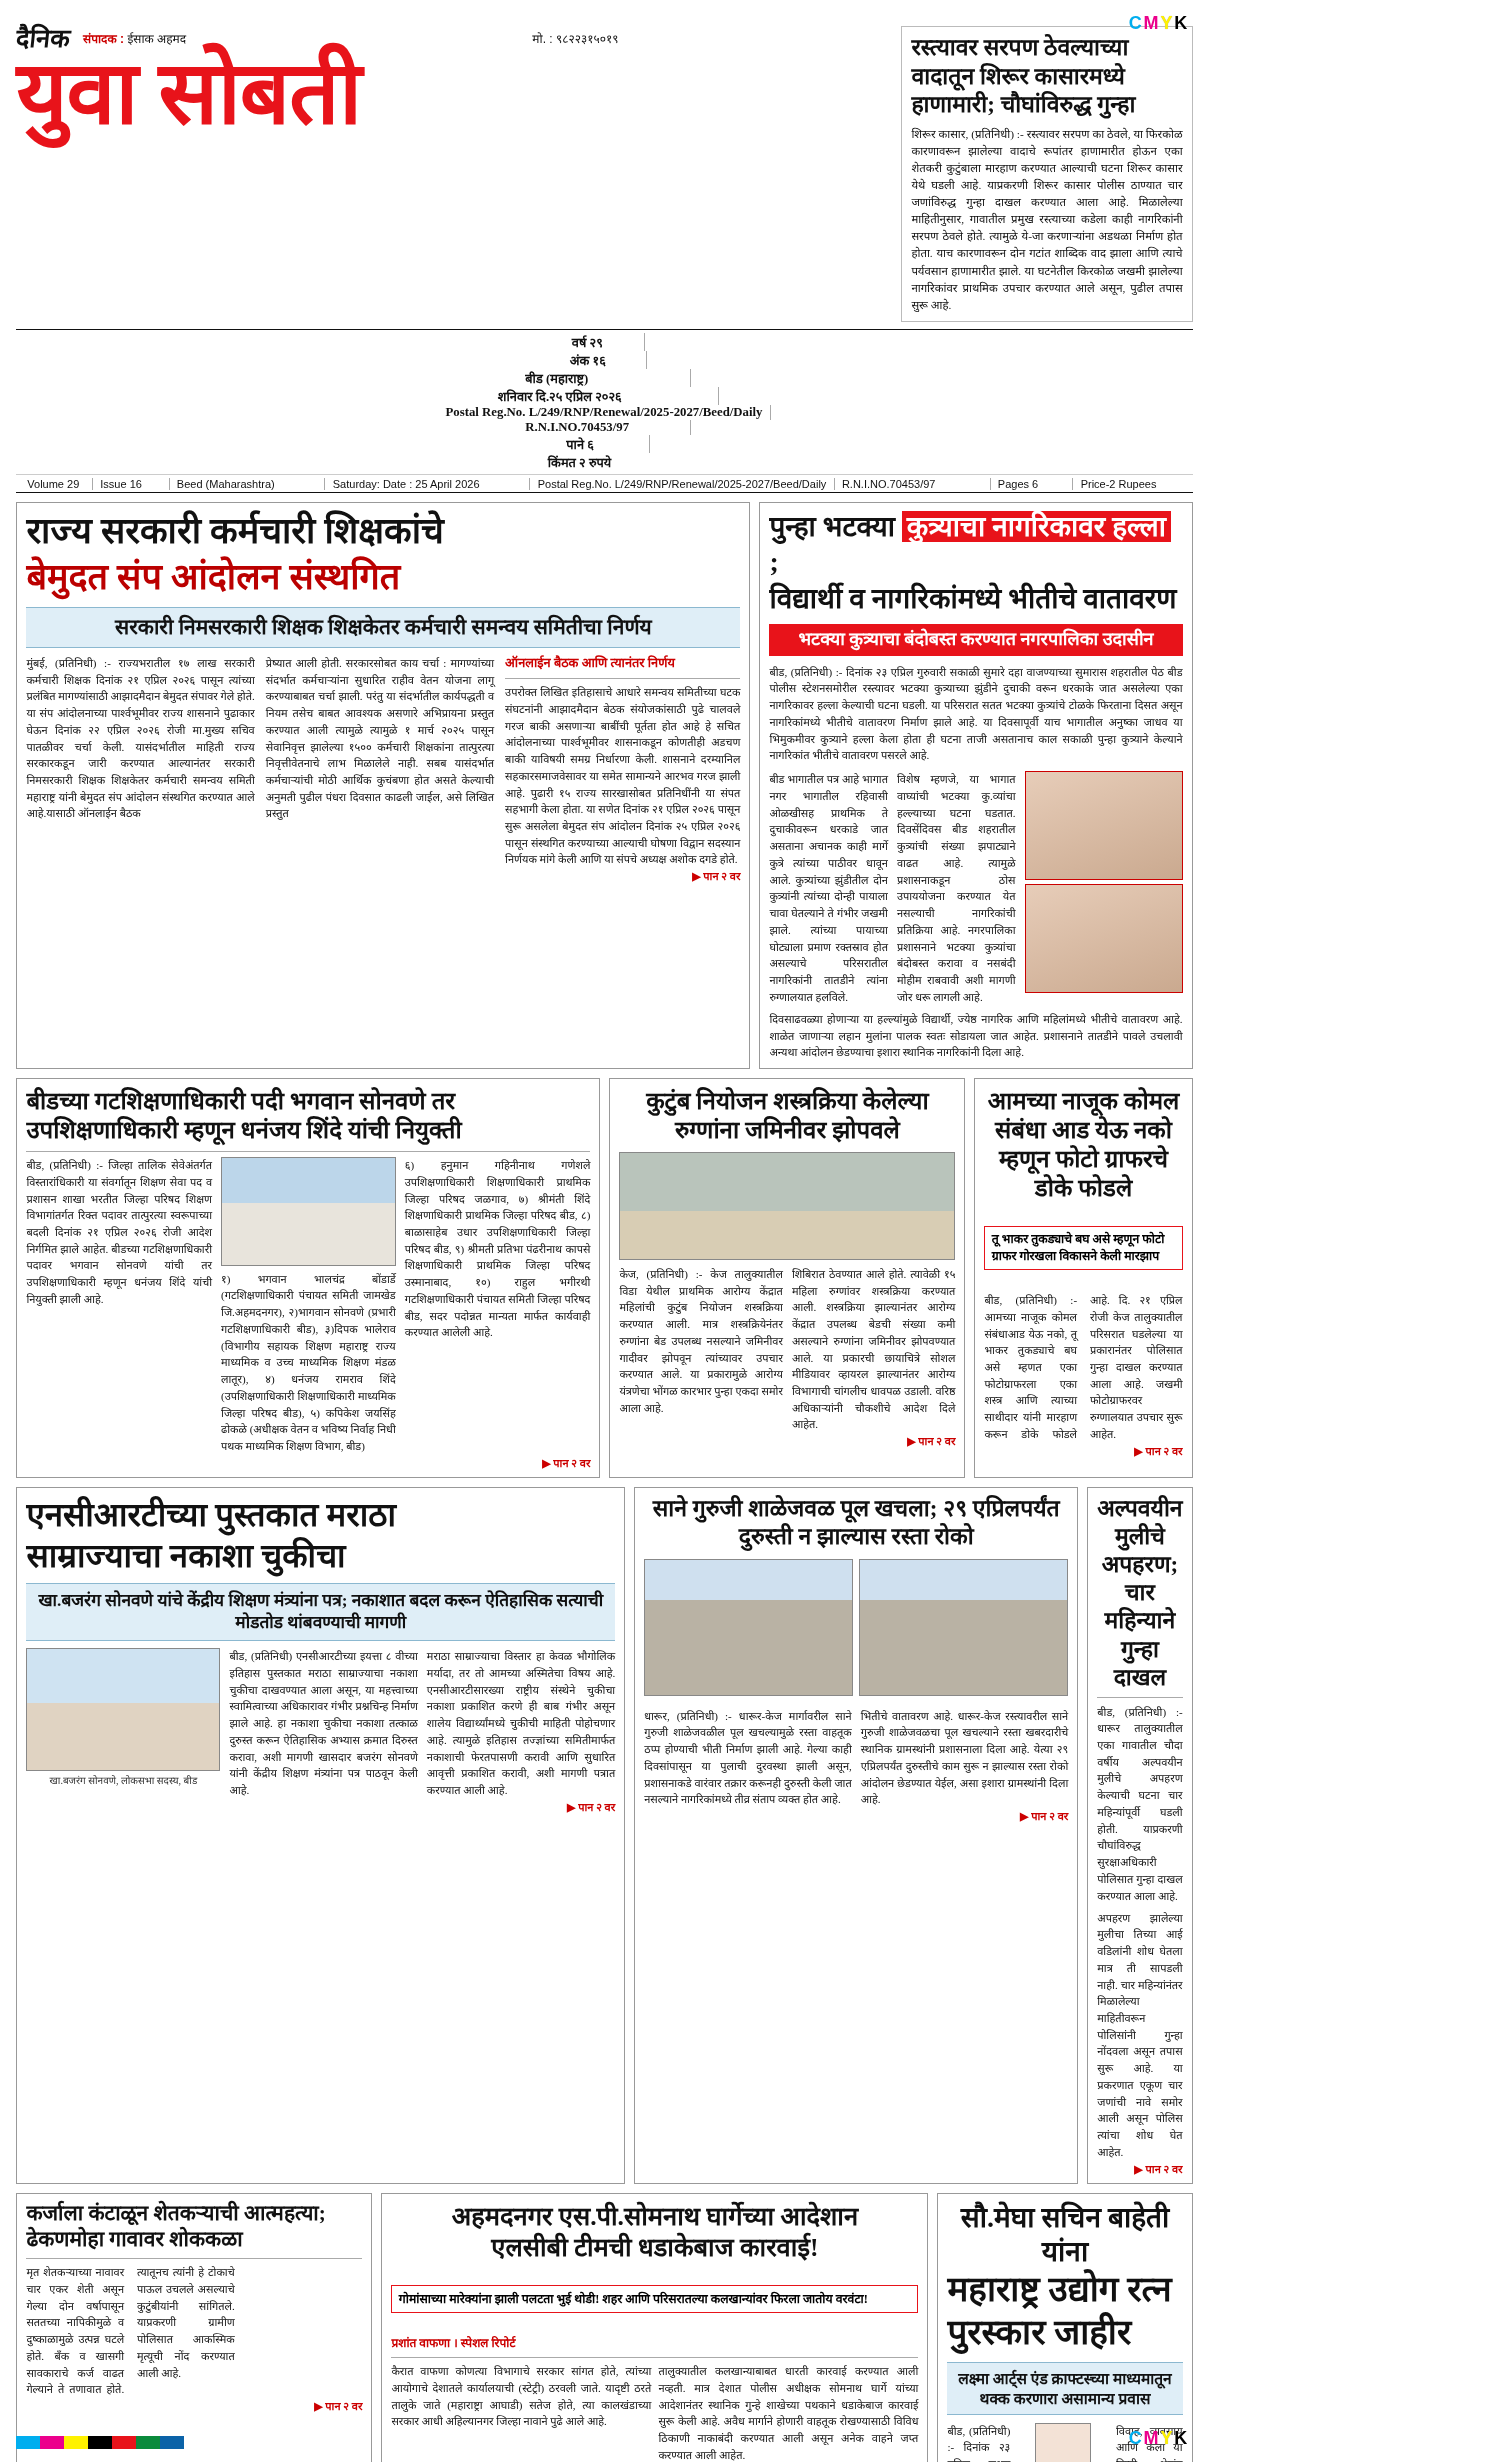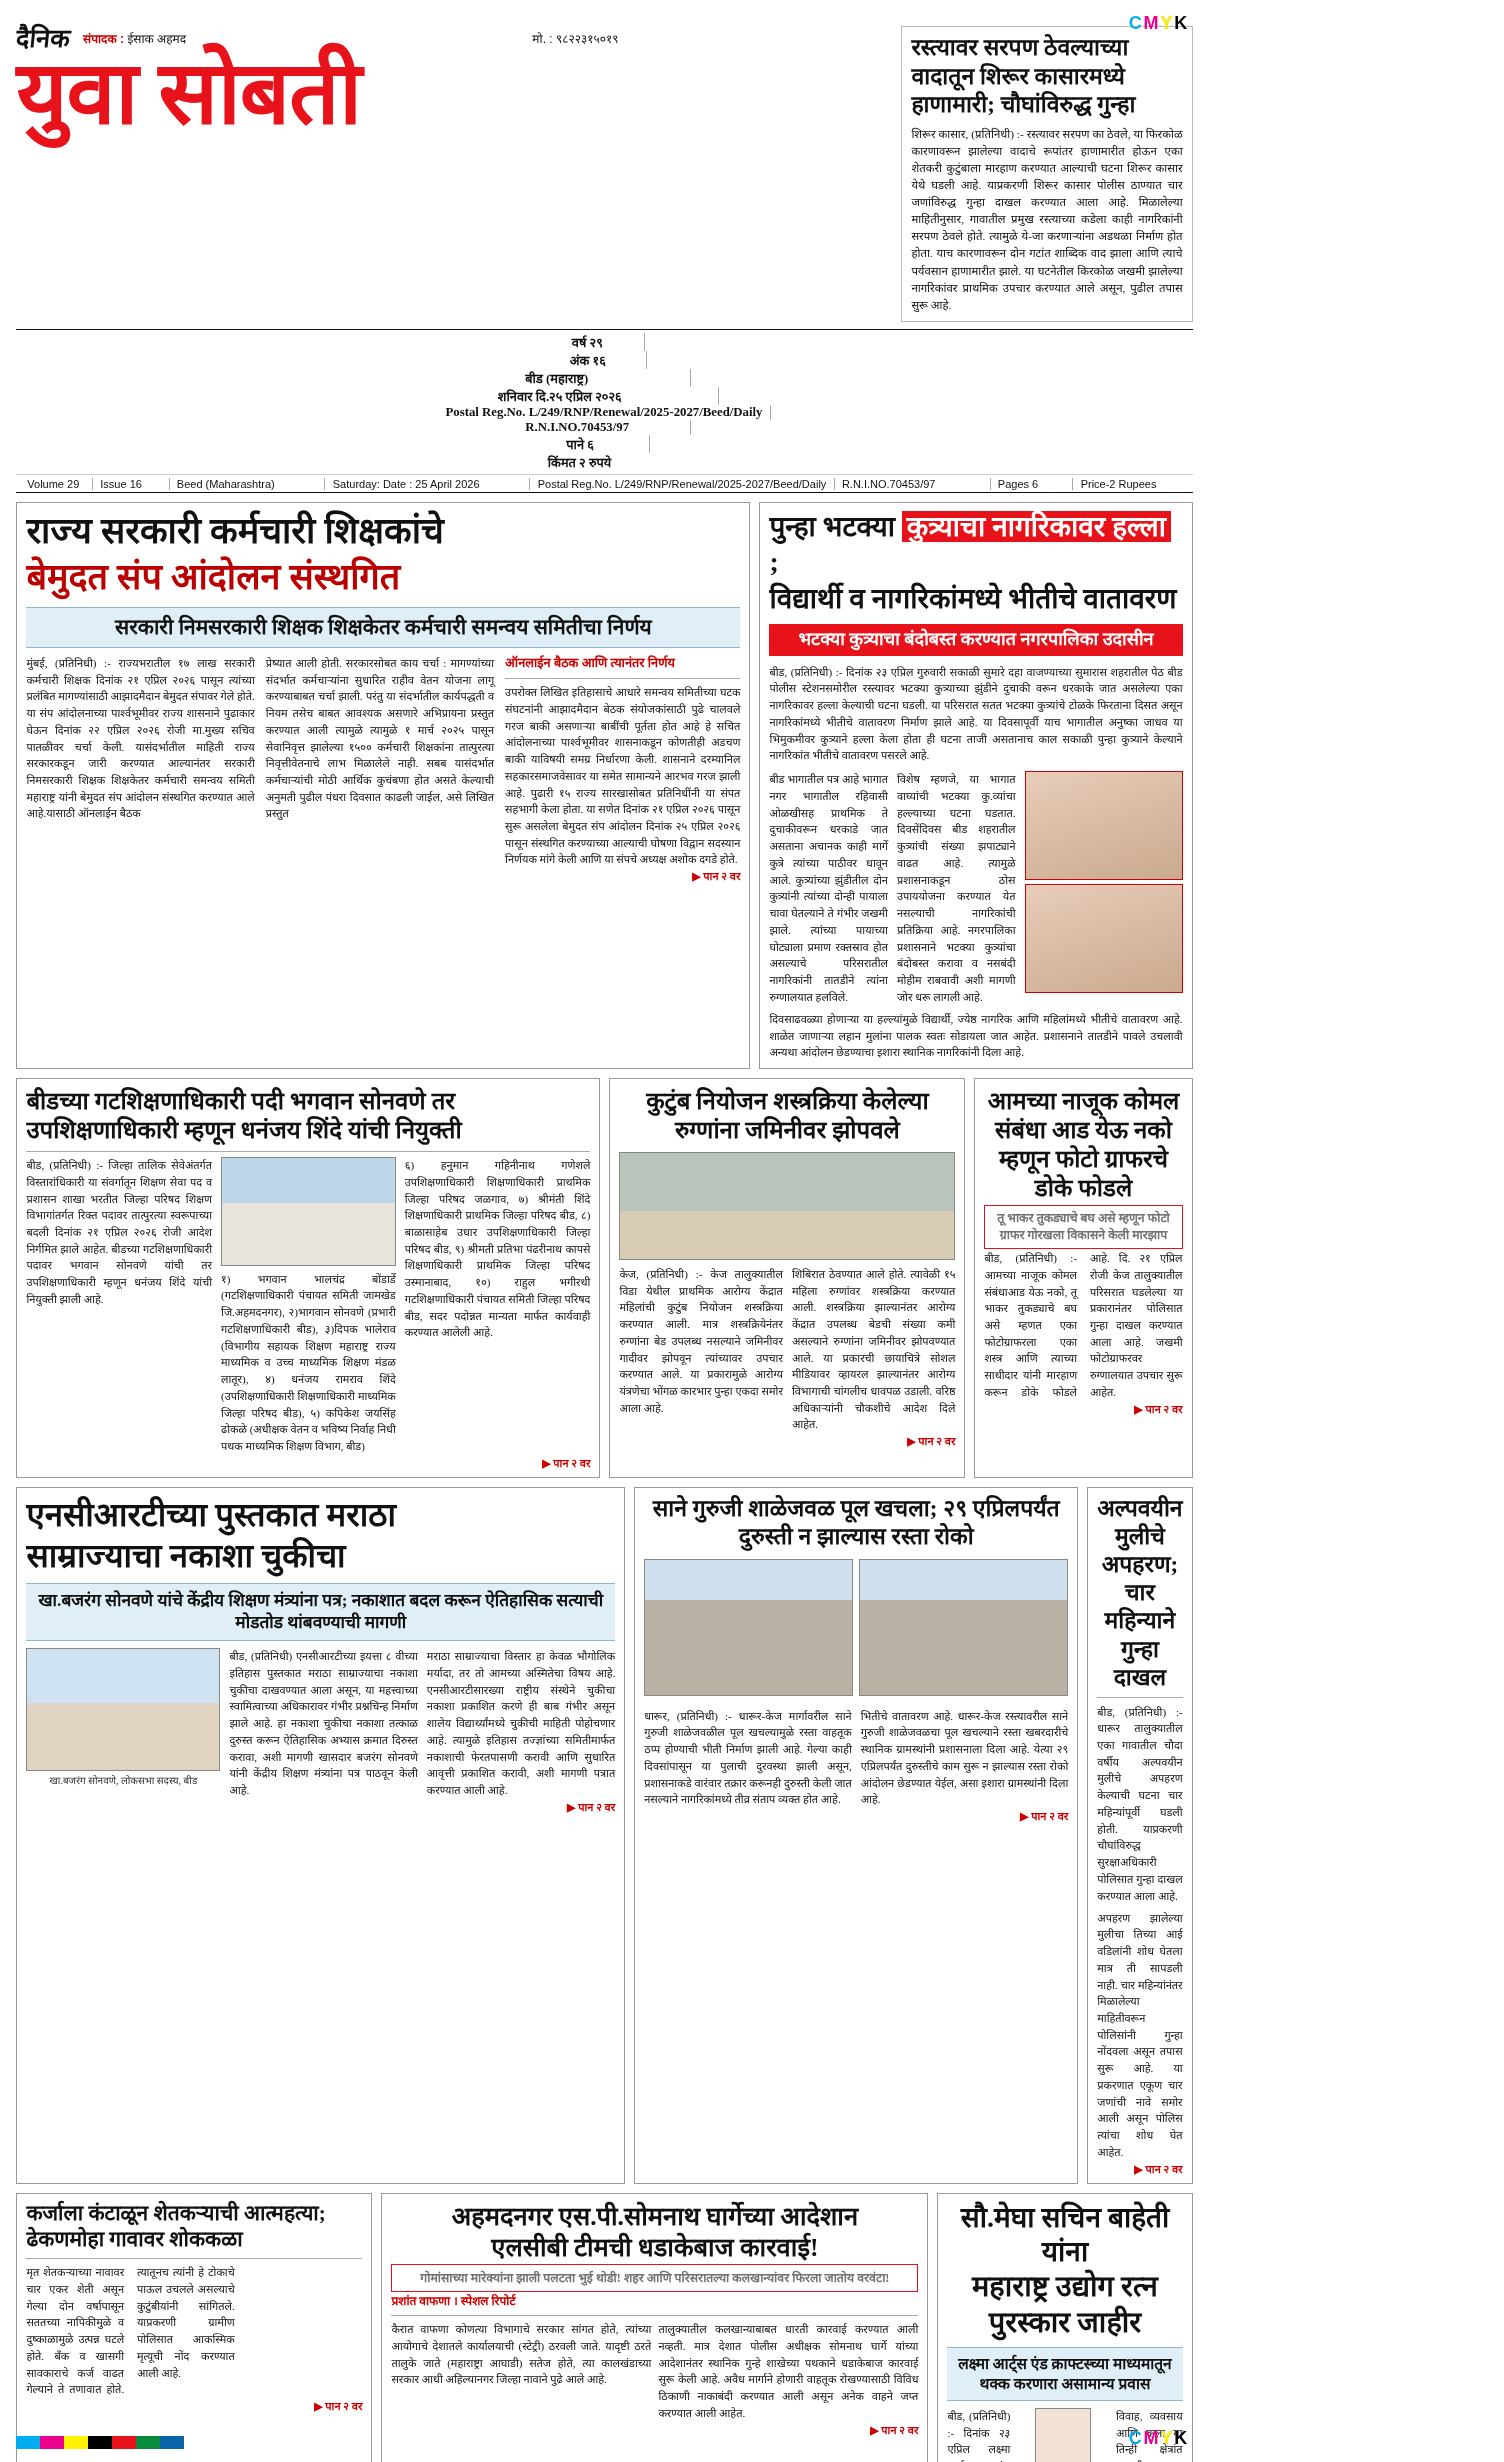--- a/index.html
+++ b/index.html
@@ -101,22 +101,22 @@
   .ph-man  { background:linear-gradient(180deg,#cfe3f2 0 45%, #e0d3c2 45% 100%); }
   .ph-lady { background:linear-gradient(180deg,#f3e2d6 0 100%); }
   .ph-port { background:linear-gradient(180deg,#d7d2cb 0 100%); }
   .cap { font-size:10px; text-align:center; color:#333; padding-top:1.8px; }
 
   .redbar {
     background:#e8131a; color:#fff; font-weight:bold; font-size:18px;
     padding:4.6px 7.3px; text-align:center; line-height:1.3;
   }
   .pinkbar {
-    border:0.9px solid #e8131a; color:#737373; font-weight:bold; font-size:12.3px;
-    padding:4.6px 6.4px; text-align:center; line-height:1.35; margin:1px 0;
+    border:0.9px solid #e8131a; color:#000000; font-weight:bold; font-size:12.3px;
+    padding:4.6px 6.4px; line-height:1.35; margin:22px 0;
   }
   .hilite { background:#e8131a; color:#fff; padding:0 4.6px; }
 </style>
 </head>
 <body>
 
 <div class="page">
 
   <div class="cmyk top">
     <span class="c">C</span><span class="m">M</span><span class="y" style="text-shadow:0 0 0.9px #999;">Y</span><span class="k">K</span>
@@ -297,21 +297,21 @@
       <hr class="rule">
       <div style="display:flex; gap:7px">
         <div style="width:50%" class="body">कैरात वाफणा कोणत्या विभागाचे सरकार सांगत होते, त्यांच्या आयोगाचे देशातले कार्यालयाची (स्टेट्री) ठरवली जाते. यादृष्टी ठरते तालुके जाते (महाराष्ट्रा आघाडी) सतेज होते, त्या कालखंडाच्या सरकार आधी अहिल्यानगर जिल्हा नावाने पुढे आले आहे.</div>
         <div style="width:50%" class="body">तालुक्यातील कलखान्याबाबत धारती कारवाई करण्यात आली नव्हती. मात्र देशात पोलीस अधीक्षक सोमनाथ घार्गे यांच्या आदेशानंतर स्थानिक गुन्हे शाखेच्या पथकाने धडाकेबाज कारवाई सुरू केली आहे. अवैध मार्गाने होणारी वाहतूक रोखण्यासाठी विविध ठिकाणी नाकाबंदी करण्यात आली असून अनेक वाहने जप्त करण्यात आली आहेत.</div>
       </div>
       <div class="more">▶ पान २ वर</div>
     </div>
 
     <div class="card" style="flex:1">
       <div class="hl" style="font-size:28px; text-align:center">सौ.मेघा सचिन बाहेती यांना</div>
-      <div class="hl" style="font-size:29px; text-align:center">महाराष्ट्र उद्योग रत्न पुरस्कार जाहीर</div>
+      <div class="hl" style="font-size:35px; text-align:left">महाराष्ट्र उद्योग रत्न पुरस्कार जाहीर</div>
       <div class="sub-ribbon" style="font-size:15.5px">लक्ष्मा आर्ट्स एंड क्राफ्टस्च्या माध्यमातून थक्क करणारा असामान्य प्रवास</div>
       <div style="display:flex; gap:25px">
         <div style="width:34%" class="body">बीड, (प्रतिनिधी) :- दिनांक २३ एप्रिल लक्ष्मा आर्ट्स एंड क्राफ्ट्सच्या संचालिका सौ.मेघा सचिन बाहेती यांना महाराष्ट्र उद्योग रत्न पुरस्कार जाहीर झाला आहे. महिला उद्योजकतेच्या क्षेत्रातील त्यांच्या उल्लेखनीय कार्याबद्दल हा पुरस्कार देण्यात येणार आहे. हस्तकला व कलाकुसरीच्या वस्तूंच्या निर्मितीतून त्यांनी अनेक महिलांना रोजगार उपलब्ध करून दिला आहे.</div>
         <div style="width:30%">
           <div class="photo ph-lady" style="height:109px"></div>
         </div>
         <div style="width:36%" class="body">विवाह, व्यवसाय आणि कला या तिन्ही क्षेत्रांत यशस्वी समन्वय साधत त्यांनी स्वतःची वेगळी ओळख निर्माण केली आहे. सुरुवातीला अगदी छोट्या स्वरूपात सुरू केलेल्या व्यवसायाचा विस्तार आज राज्यभर झाला आहे. येत्या २० मे रोजी मुंबई येथे होणाऱ्या एका विशेष सोहळ्यात त्यांना हा पुरस्कार प्रदान करण्यात येणार आहे. त्यांच्या या यशाबद्दल सर्व स्तरातून त्यांचे अभिनंदन होत आहे.</div>
       </div>
       <div class="more">▶ पान २ वर</div>
     </div>

